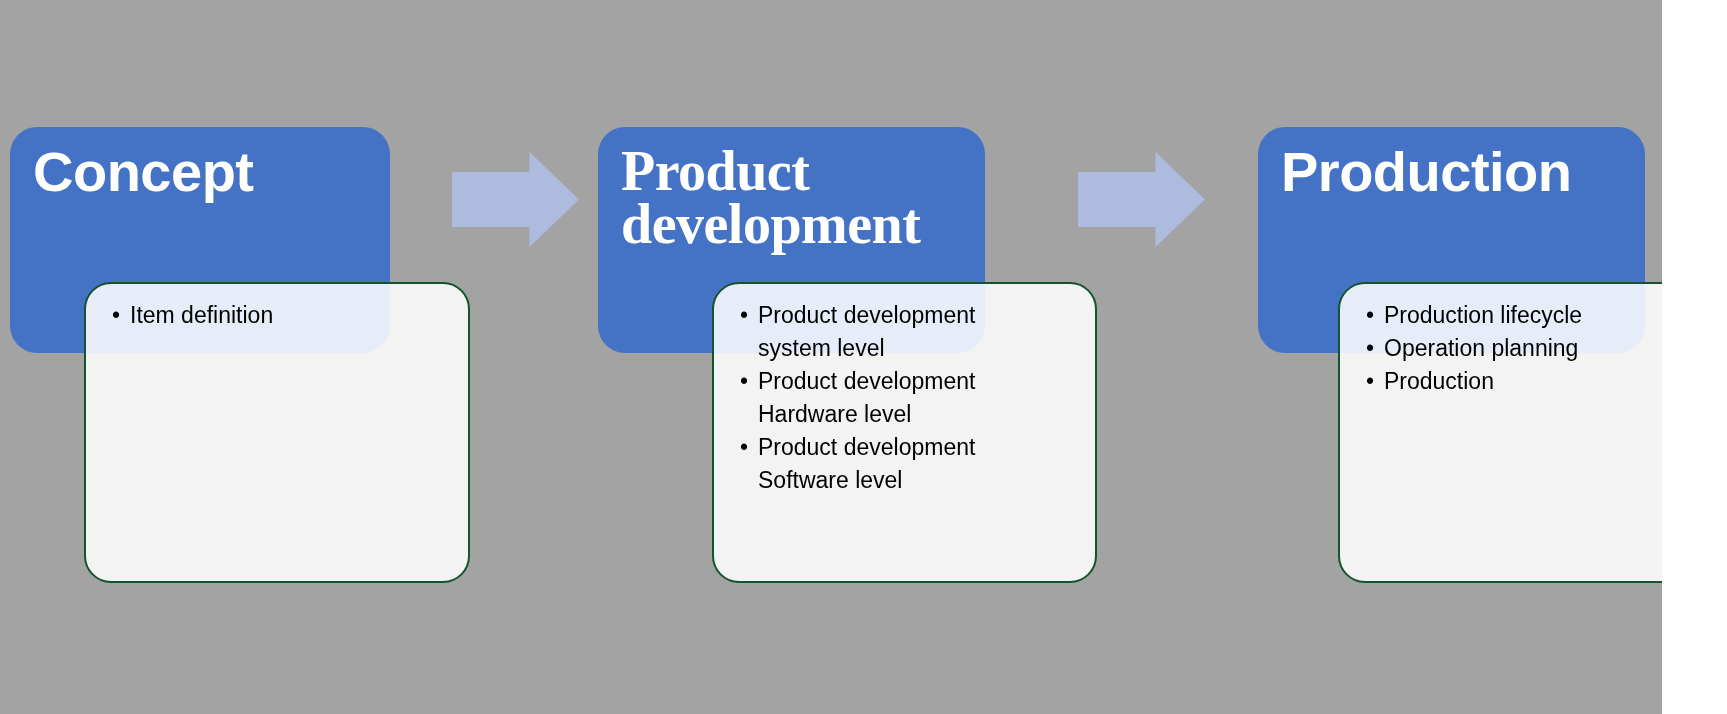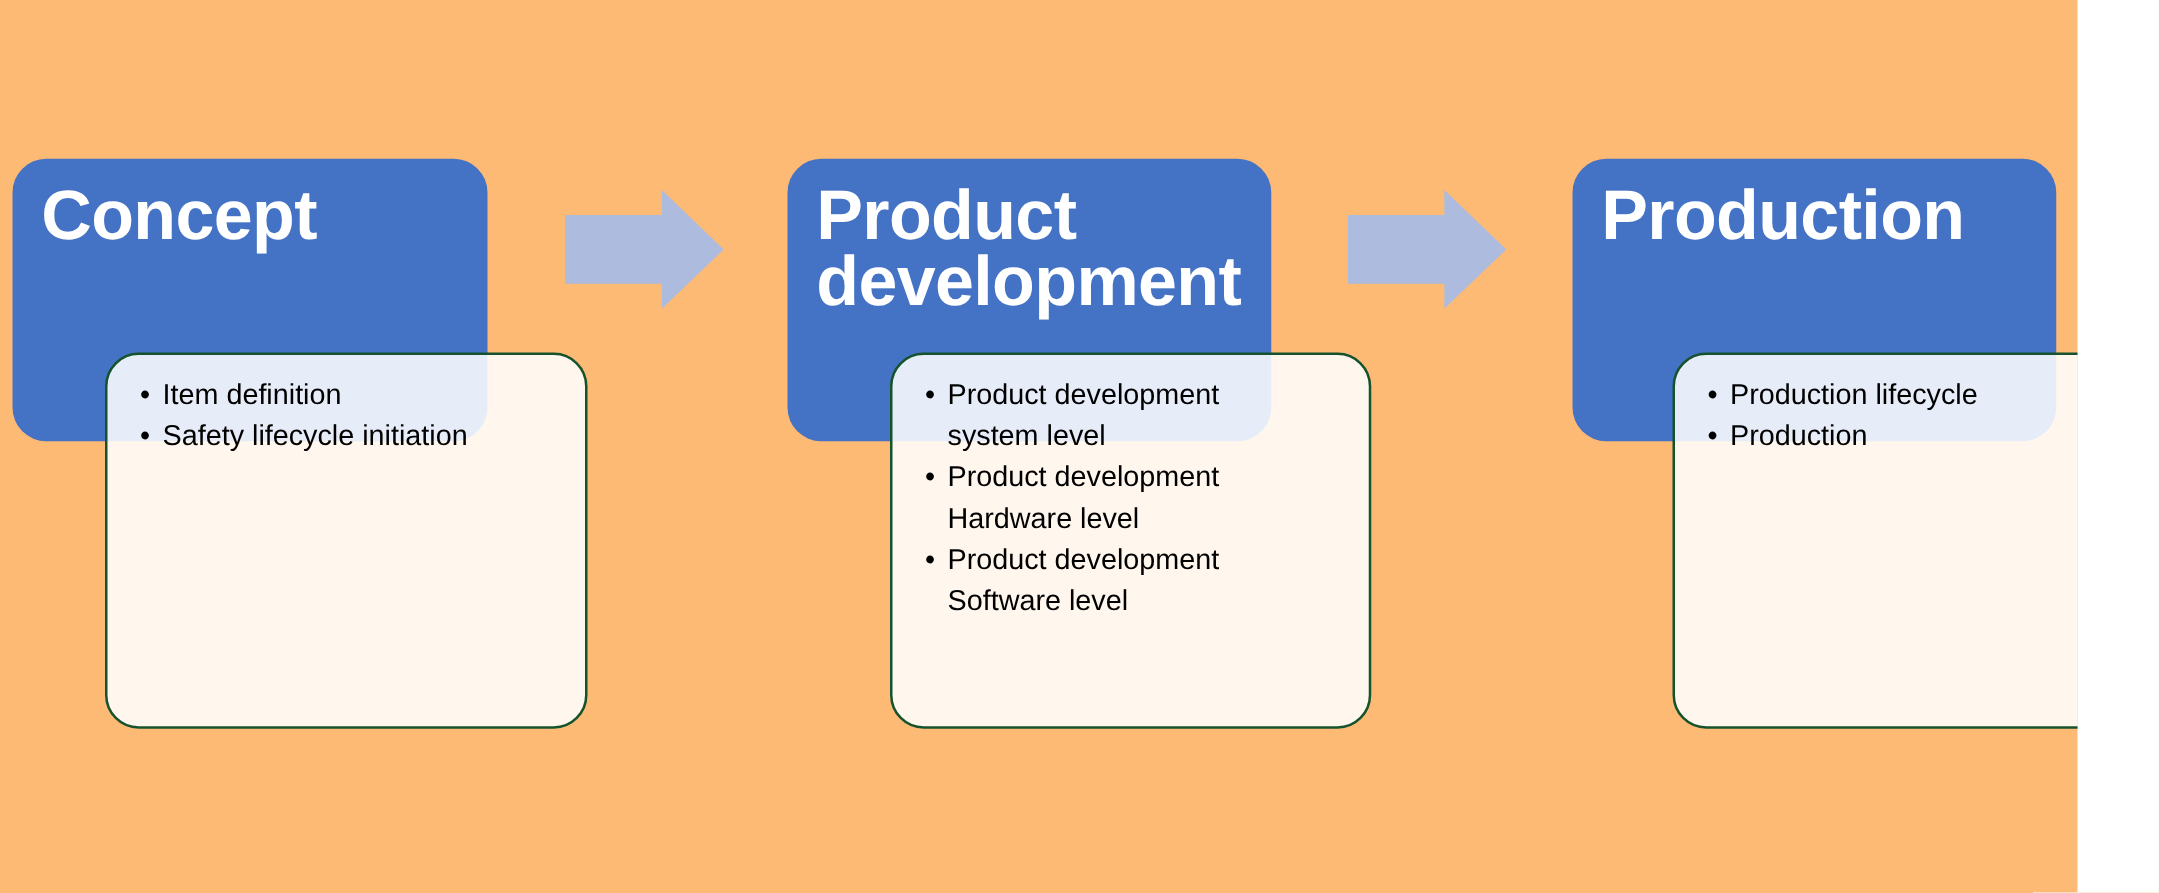--- a/index.html
+++ b/index.html
@@ -4,21 +4,21 @@
 <style>
   html, body {
     margin: 0;
     padding: 0;
     background: #ffffff;
   }
   .canvas {
     position: relative;
     width: 1662px;
     height: 714px;
-    background: #fdba74;
+    background: #a3a3a3;
     overflow: hidden;
     font-family: "Liberation Sans", sans-serif;
   }
 
   
   .stage-header {
     position: absolute;
     top: 127px;
     height: 226px;
     background: #4472C4;
@@ -30,21 +30,21 @@
     display: block;
     padding: 18px 0 0 23px;
     color: #ffffff;
     font-size: 56px;
     line-height: 53px;
     font-weight: 600;
     letter-spacing: -0.5px;
     white-space: pre;
   }
   .p1 .stage-header { left: 10px;   width: 380px; }
-  .p2 .stage-header { left: 630px;  width: 387px; }
+  .p2 .stage-header { left: 598px;  width: 387px; font-family: Liberation Serif, serif; }
   .p3 .stage-header { left: 1258px; width: 387px; }
 
   
   .stage-details {
     position: absolute;
     top: 282px;
     height: 301px;
     background: rgba(255, 255, 255, 0.87);
     border: 2px solid #14532d;
     border-radius: 27px;
@@ -97,21 +97,20 @@
 
 <div class="canvas">
 
   <div class="panel p1">
     <div class="stage-header">
       <span class="stage-title">Concept</span>
     </div>
     <div class="stage-details">
       <ul class="bullet-list">
         <li class="bullet-item">Item definition</li>
-        <li class="bullet-item">Safety lifecycle initiation</li>
       </ul>
     </div>
   </div>
 
   <div class="flow-arrow arrow-1"></div>
 
   <div class="panel p2">
     <div class="stage-header">
       <span class="stage-title">Product
 development</span>
@@ -130,18 +129,19 @@
 
   <div class="flow-arrow arrow-2"></div>
 
   <div class="panel p3">
     <div class="stage-header">
       <span class="stage-title">Production</span>
     </div>
     <div class="stage-details">
       <ul class="bullet-list">
         <li class="bullet-item">Production lifecycle</li>
+        <li class="bullet-item">Operation planning</li>
         <li class="bullet-item">Production</li>
       </ul>
     </div>
   </div>
 
 </div>
 
 </body></html>

